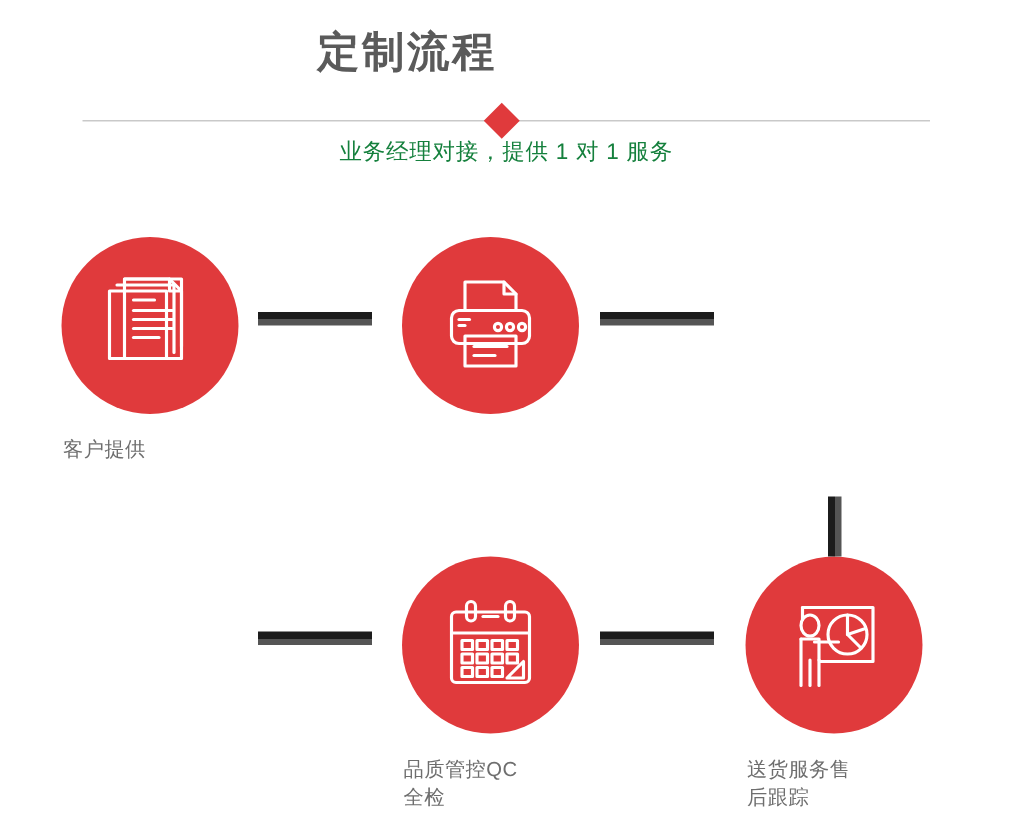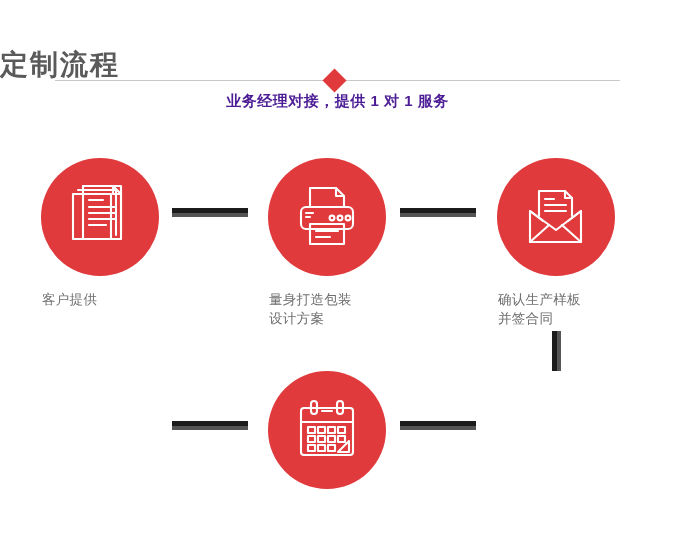--- a/index.html
+++ b/index.html
@@ -21,26 +21,26 @@
     left: 0;
     top: 0;
     width: 675px;
     height: 130px;
   }
   .page-title {
     position: absolute;
     left: 0;
     top: 17px;
     width: 543px;
+    text-align: center;
     font-size: 28px;
     font-weight: bold;
     color: #5a5a5a;
     letter-spacing: 2px;
     line-height: 36px;
-    margin-top: 30px;
   }
   .divider-wrap {
     position: absolute;
     left: 55px;
     top: 71px;
     width: 565px;
     height: 20px;
   }
   .divider-line {
     position: absolute;
@@ -59,23 +59,22 @@
     background: #e03a3c;
     transform: rotate(45deg);
   }
   .subtitle {
     position: absolute;
     left: 0;
     top: 92px;
     width: 675px;
     text-align: center;
     font-size: 15px;
-    color: #4c1d95;
+    color: #15803d;
     letter-spacing: 0.5px;
-    font-weight: bold;
   }
 
   
   .flow {
     position: absolute;
     left: 0;
     top: 0;
     width: 675px;
     height: 550px;
     border-radius: 29px;
@@ -186,48 +185,22 @@
           <path d="M14 35 H18"></path>
           <circle cx="40" cy="36" r="2.4"></circle>
           <circle cx="48" cy="36" r="2.4"></circle>
           <circle cx="56" cy="36" r="2.4"></circle>
           <path d="M18 42 H52 V62 H18 Z"></path>
           <path d="M24 49 H46"></path>
           <path d="M24 55 H38"></path>
         </g>
       </svg>
     </div>
-    <div class="step-label">
-      <span>量身打造包装</span>
-      <span class="line2">设计方案</span>
-    </div>
-  </div>
-
-  <div class="step step-3">
-    <div class="circle">
-      <svg width="70" height="70" viewBox="0 0 70 70">
-        <g fill="none" stroke="#ffffff" stroke-width="2.1" stroke-linejoin="round" stroke-linecap="round">
-          <path d="M18 34 V9 H44 L51 16 V34"></path>
-          <path d="M44 9 V16 H51"></path>
-          <path d="M24 17 H33"></path>
-          <path d="M24 23 H45"></path>
-          <path d="M24 29 H45"></path>
-          <path d="M9 29 V60 H60 V29 L35 48 Z"></path>
-          <path d="M9 29 L22 39"></path>
-          <path d="M60 29 L47 39"></path>
-          <path d="M9 60 L28 43"></path>
-          <path d="M60 60 L41 43"></path>
-        </g>
-      </svg>
-    </div>
-    <div class="step-label">
-      <span>确认生产样板</span>
-      <span class="line2">并签合同</span>
-    </div>
-  </div>
+  </div>
+
 
 
   <div class="step step-5">
     <div class="circle">
       <svg width="70" height="70" viewBox="0 0 70 70">
         <g fill="none" stroke="#ffffff" stroke-width="2.1" stroke-linejoin="round" stroke-linecap="round">
           <rect x="9" y="13" width="52" height="47" rx="3"></rect>
           <path d="M9 27 H61"></path>
           <rect x="19" y="6" width="6" height="13" rx="3"></rect>
           <rect x="45" y="6" width="6" height="13" rx="3"></rect>
@@ -240,22 +213,49 @@
           <rect x="26" y="41" width="7" height="6"></rect>
           <rect x="36" y="41" width="7" height="6"></rect>
           <rect x="46" y="41" width="7" height="6"></rect>
           <rect x="16" y="50" width="7" height="6"></rect>
           <rect x="26" y="50" width="7" height="6"></rect>
           <rect x="36" y="50" width="7" height="6"></rect>
           <path d="M46 57 L57 46 V57 Z"></path>
         </g>
       </svg>
     </div>
-  </div>
-
+    <div class="step-label">
+      <span>品质管控QC</span>
+      <span class="line2">全检</span>
+    </div>
+  </div>
+
+  <div class="step step-6">
+    <div class="circle">
+      <svg width="70" height="70" viewBox="0 0 70 70">
+        <g fill="none" stroke="#ffffff" stroke-width="2.1" stroke-linejoin="round" stroke-linecap="round">
+          <path d="M14 10 H61 V46 H26"></path>
+          <path d="M14 10 V18"></path>
+          <circle cx="44" cy="28" r="13"></circle>
+          <path d="M44 15 V28 L56 24"></path>
+          <path d="M44 28 L53 37"></path>
+          <ellipse cx="19" cy="22" rx="6" ry="7"></ellipse>
+          <path d="M13 31 H25 V45"></path>
+          <path d="M13 31 V62"></path>
+          <path d="M19 45 V62"></path>
+          <path d="M25 45 V62"></path>
+          <path d="M22 33 L38 33"></path>
+        </g>
+      </svg>
+    </div>
+    <div class="step-label">
+      <span>送货服务售</span>
+      <span class="line2">后跟踪</span>
+    </div>
+  </div>
 
   <div class="connector-h conn-1"></div>
   <div class="connector-h conn-2"></div>
   <div class="connector-v conn-v1"></div>
   <div class="connector-h conn-3"></div>
   <div class="connector-h conn-4"></div>
 
 </div>
 
 </body></html>

